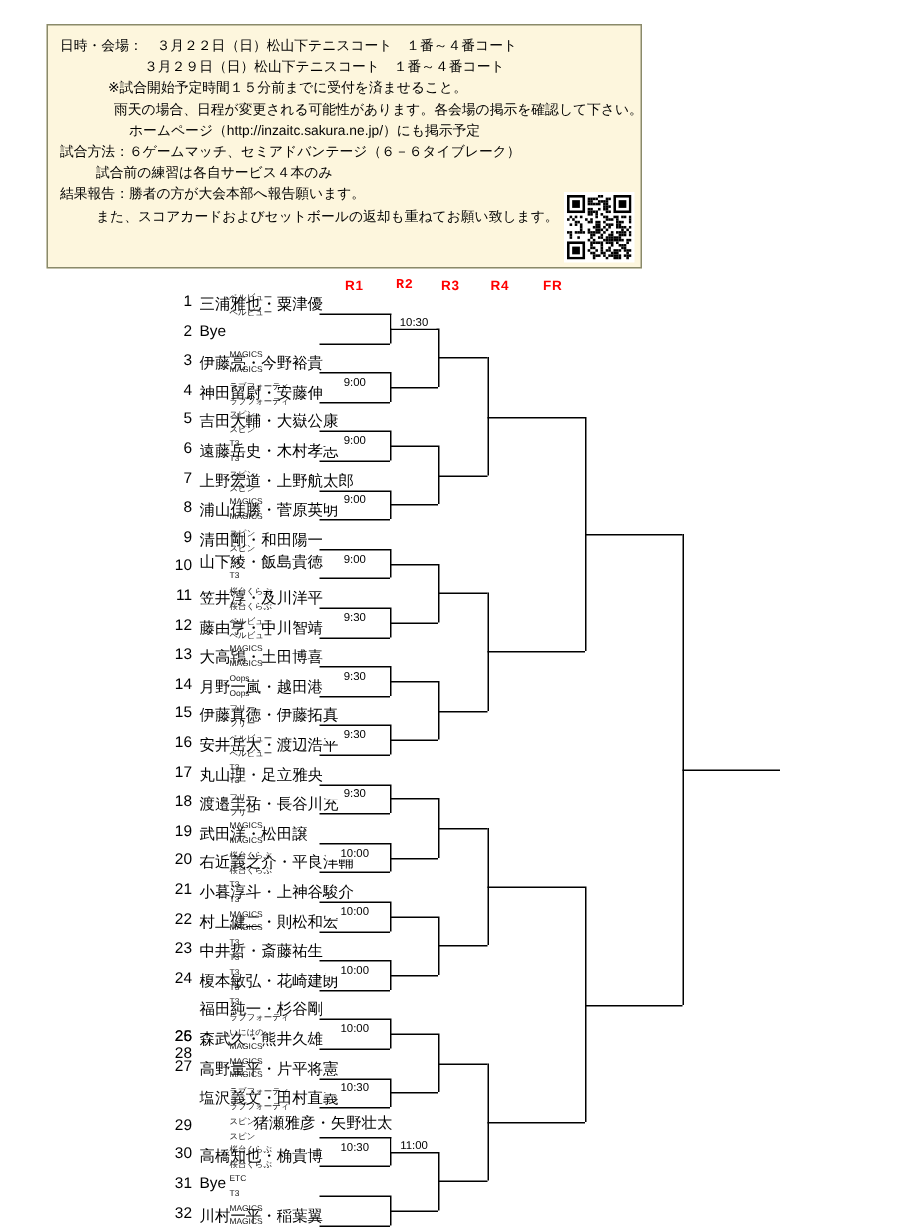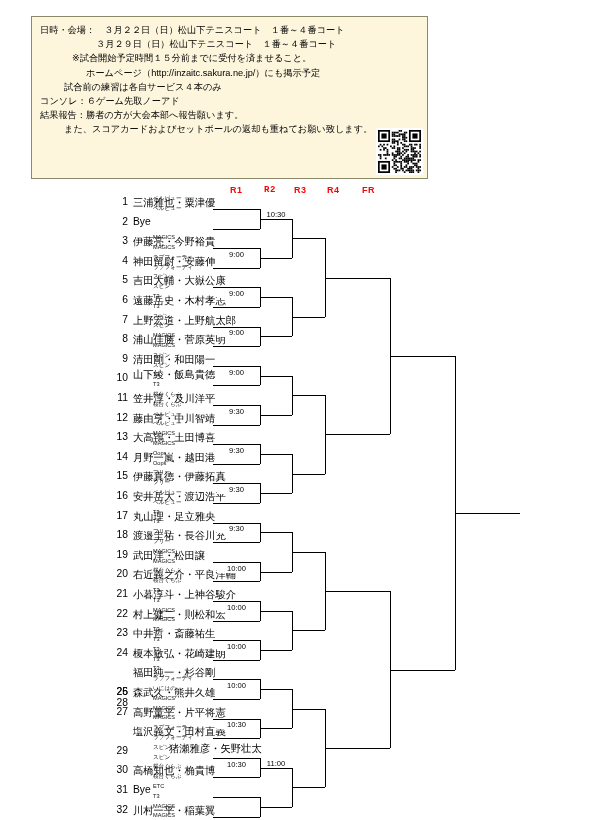--- a/index.html
+++ b/index.html
@@ -44,23 +44,24 @@
   .mtime{position:absolute;font-size:7.6px;color:#000;background:#fff;
          white-space:nowrap;text-align:center;}
 </style>
 </head>
 <body>
 
 <div id="notice">
   <div class="ln i1">日時・会場：　３月２２日（日）松山下テニスコート　１番～４番コート</div>
   <div class="ln i2">３月２９日（日）松山下テニスコート　１番～４番コート</div>
   <div class="ln i3">※試合開始予定時間１５分前までに受付を済ませること。</div>
+  <div class="ln i4">雨天の場合、日程が変更される可能性があります。各会場の掲示を確認して下さい。</div>
   <div class="ln i5">ホームページ（http://inzaitc.sakura.ne.jp/）にも掲示予定</div>
+  <div class="ln i1">試合方法：６ゲームマッチ、セミアドバンテージ（６－６タイブレーク）</div>
   <div class="ln i6">試合前の練習は各自サービス４本のみ</div>
-  <div class="ln i1">コンソレ：６ゲーム先取ノーアド</div>
   <div class="ln i1">結果報告：勝者の方が大会本部へ報告願います。</div>
   <div class="ln i6">また、スコアカードおよびセットボールの返却も重ねてお願い致します。</div>
   <div id="qr">
       <svg id="qrsvg" width="43" height="43">
         <rect width="43" height="43" fill="#fff"></rect>
         <rect x="20.64" y="0" width="1.72" height="1.72" fill="#000"></rect>
         <rect x="22.36" y="0" width="1.72" height="1.72" fill="#000"></rect>
         <rect x="13.76" y="1.72" width="1.72" height="1.72" fill="#000"></rect>
         <rect x="15.48" y="1.72" width="1.72" height="1.72" fill="#000"></rect>
         <rect x="17.2" y="1.72" width="1.72" height="1.72" fill="#000"></rect>

